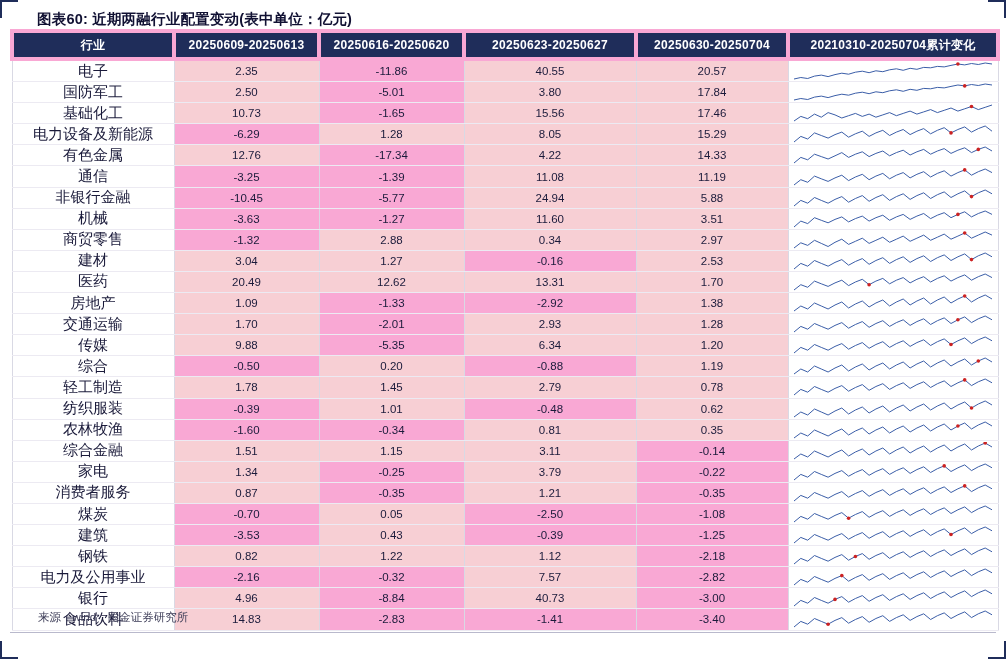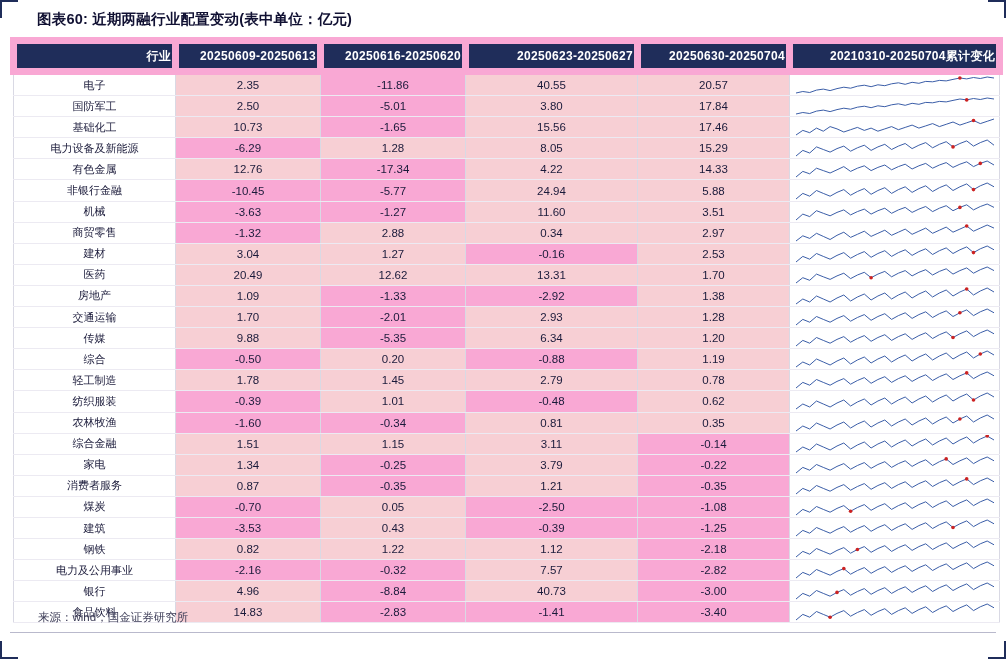--- a/index.html
+++ b/index.html
@@ -6,52 +6,52 @@
   body{
     width:1006px;height:659px;
     background:#ffffff;
     font-family:"Liberation Sans","DejaVu Sans",sans-serif;
     color:#1a1a3a;
     overflow:hidden;
   }
   .page{position:relative;width:1006px;height:659px;box-sizing:border-box;padding:8px 10px 0 10px;}
   .title{
     font-size:14.5px;font-weight:bold;color:#111133;
-    letter-spacing:.2px;margin:2px 0 8px 2px;padding-left:25px;
+    letter-spacing:.2px;margin:2px 0 0 2px;padding-left:25px;
   }
   table{
     border-collapse:collapse;
     width:986px;
     table-layout:fixed;
     font-size:12px;
   }
   thead th{
     background:#1f2d5a;
     color:#ffffff;
     font-weight:bold;
     font-size:12px;
     height:22px;
-    border:7px solid #f9a8d4;
-    text-align:right;
+    border:4px solid #f9a8d4;
+    text-align:center;
     letter-spacing:.3px;
   }
   tbody td{
     height:20.1px;
     border-left:1px solid #d9d9e4;
     border-right:1px solid #d9d9e4;
     border-top:1px solid #eceaf2;
     border-bottom:1px solid #eceaf2;
     text-align:center;
     font-size:11.5px;
     color:#1a1a3a;
     padding:0;
     overflow:hidden;
     white-space:nowrap;
   }
-  td.name{font-size:11px;color:#1a1a3a;}
+  td.name{font-size:15px;color:#1a1a3a;}
   td.pos{background:#f7cfd4;}
   td.neg{background:#f9a8d4;}
   td.spark{background:#ffffff;padding:0;}
   td.spark svg{display:block;margin:0 auto;}
   .src{
     position:absolute;left:12px;bottom:34px;
     font-size:11.5px;color:#3a3a55;padding-left:26px;
   }
   .rule{
     position:absolute;left:10px;right:10px;bottom:26px;
@@ -158,20 +158,33 @@
           <td class="pos">4.22</td>
           <td class="pos">14.33</td>
           <td class="spark">
             <svg width="200" height="18" viewBox="0 0 200 18">
               <path d="M1.0 17.0 L7.8 11.4 L14.7 13.8 L21.5 8.2 L28.3 10.6 L35.1 13.0 L42.0 9.8 L48.8 6.6 L55.6 11.4 L62.4 8.2 L69.3 5.8 L76.1 10.6 L82.9 7.4 L89.8 5.0 L96.6 9.8 L103.4 6.6 L110.2 4.2 L117.1 9.0 L123.9 5.8 L130.7 3.4 L137.6 8.2 L144.4 5.0 L151.2 2.6 L158.0 7.4 L164.9 4.2 L171.7 1.8 L178.5 6.6 L185.3 3.4 L192.2 1.0 L199.0 5.0 " fill="none" stroke="#3b5ea8" stroke-width="1"></path>
               <circle cx="185.3" cy="3.4" r="1.8" fill="#cc2222"></circle>
             </svg>
           </td>
         </tr>
         <tr>
+          <td class="name">通信</td>
+          <td class="neg">-3.25</td>
+          <td class="neg">-1.39</td>
+          <td class="pos">11.08</td>
+          <td class="pos">11.19</td>
+          <td class="spark">
+            <svg width="200" height="18" viewBox="0 0 200 18">
+              <path d="M1.0 17.0 L7.8 11.7 L14.7 14.3 L21.5 8.1 L28.3 10.8 L35.1 13.4 L42.0 9.9 L48.8 7.2 L55.6 12.6 L62.4 9.0 L69.3 6.3 L76.1 11.7 L82.9 8.1 L89.8 5.4 L96.6 10.8 L103.4 7.2 L110.2 4.6 L117.1 9.9 L123.9 6.3 L130.7 3.7 L137.6 9.0 L144.4 5.4 L151.2 2.8 L158.0 8.1 L164.9 4.6 L171.7 1.9 L178.5 7.2 L185.3 3.7 L192.2 1.0 L199.0 4.6 " fill="none" stroke="#3b5ea8" stroke-width="1"></path>
+              <circle cx="171.7" cy="1.9" r="1.8" fill="#cc2222"></circle>
+            </svg>
+          </td>
+        </tr>
+        <tr>
           <td class="name">非银行金融</td>
           <td class="neg">-10.45</td>
           <td class="neg">-5.77</td>
           <td class="pos">24.94</td>
           <td class="pos">5.88</td>
           <td class="spark">
             <svg width="200" height="18" viewBox="0 0 200 18">
               <path d="M1.0 17.0 L7.8 11.4 L14.7 14.2 L21.5 8.5 L28.3 11.4 L35.1 14.2 L42.0 10.4 L48.8 7.6 L55.6 13.2 L62.4 9.5 L69.3 6.6 L76.1 12.3 L82.9 8.5 L89.8 5.7 L96.6 11.4 L103.4 7.6 L110.2 4.8 L117.1 10.4 L123.9 6.6 L130.7 3.8 L137.6 9.5 L144.4 5.7 L151.2 2.9 L158.0 8.5 L164.9 4.8 L171.7 1.9 L178.5 7.6 L185.3 3.8 L192.2 1.0 L199.0 4.8 " fill="none" stroke="#3b5ea8" stroke-width="1"></path>
               <circle cx="178.5" cy="7.6" r="1.8" fill="#cc2222"></circle>
             </svg>

